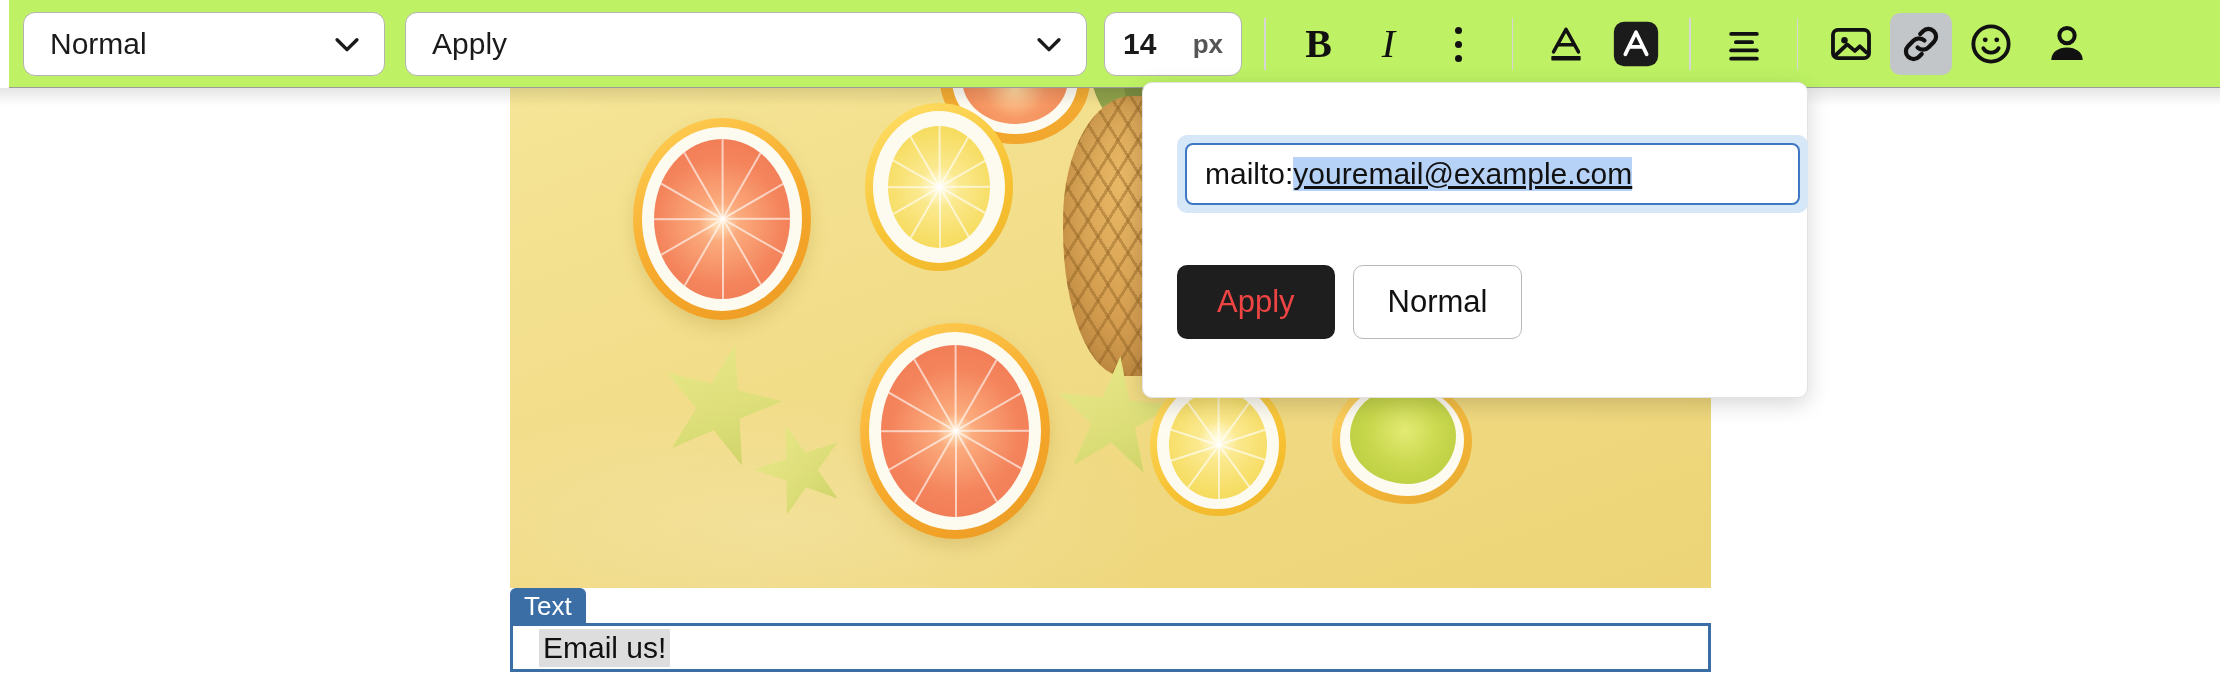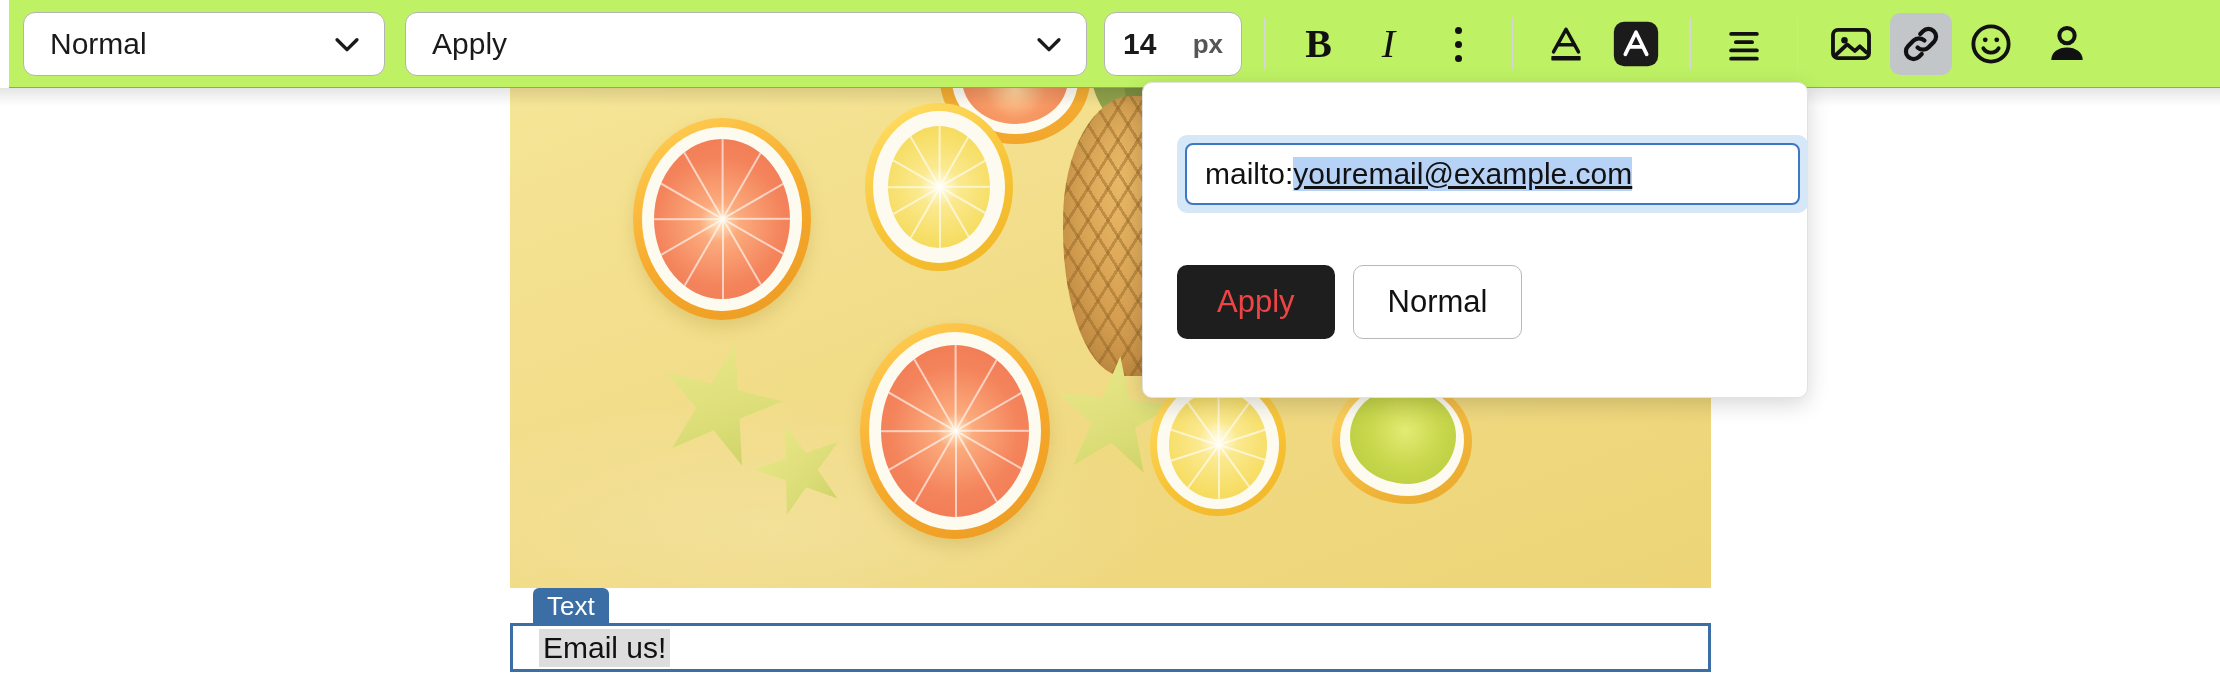--- a/index.html
+++ b/index.html
@@ -109,21 +109,20 @@
     clip-path: polygon(50% 0%, 61% 35%, 98% 35%, 68% 57%, 79% 93%, 50% 71%, 21% 93%, 32% 57%, 2% 35%, 39% 35%);
     filter: drop-shadow(0 4px 5px rgba(160,140,60,.30));
   }
 
   
   .text-widget{ position:absolute; left:510px; top:500px; width:1201px; height:84px; }
   .tw-tab{
     position:absolute; left:0; top:0; height:36px; padding:0 14px;
     background:#3a6ea5; color:#fff; font-size:26px; line-height:36px;
     border-radius:6px 6px 0 0;
-    margin-left:23px;
   }
   .tw-body{
     position:absolute; left:0; top:35px; width:1201px; height:49px;
     border:3px solid #3a6ea5; background:#fff; display:flex; align-items:center;
     padding-left:26px;
   }
   .tw-text{ font-size:30px; color:#111; background:#dddddd; padding:2px 4px; }
 
   
   .popup{

